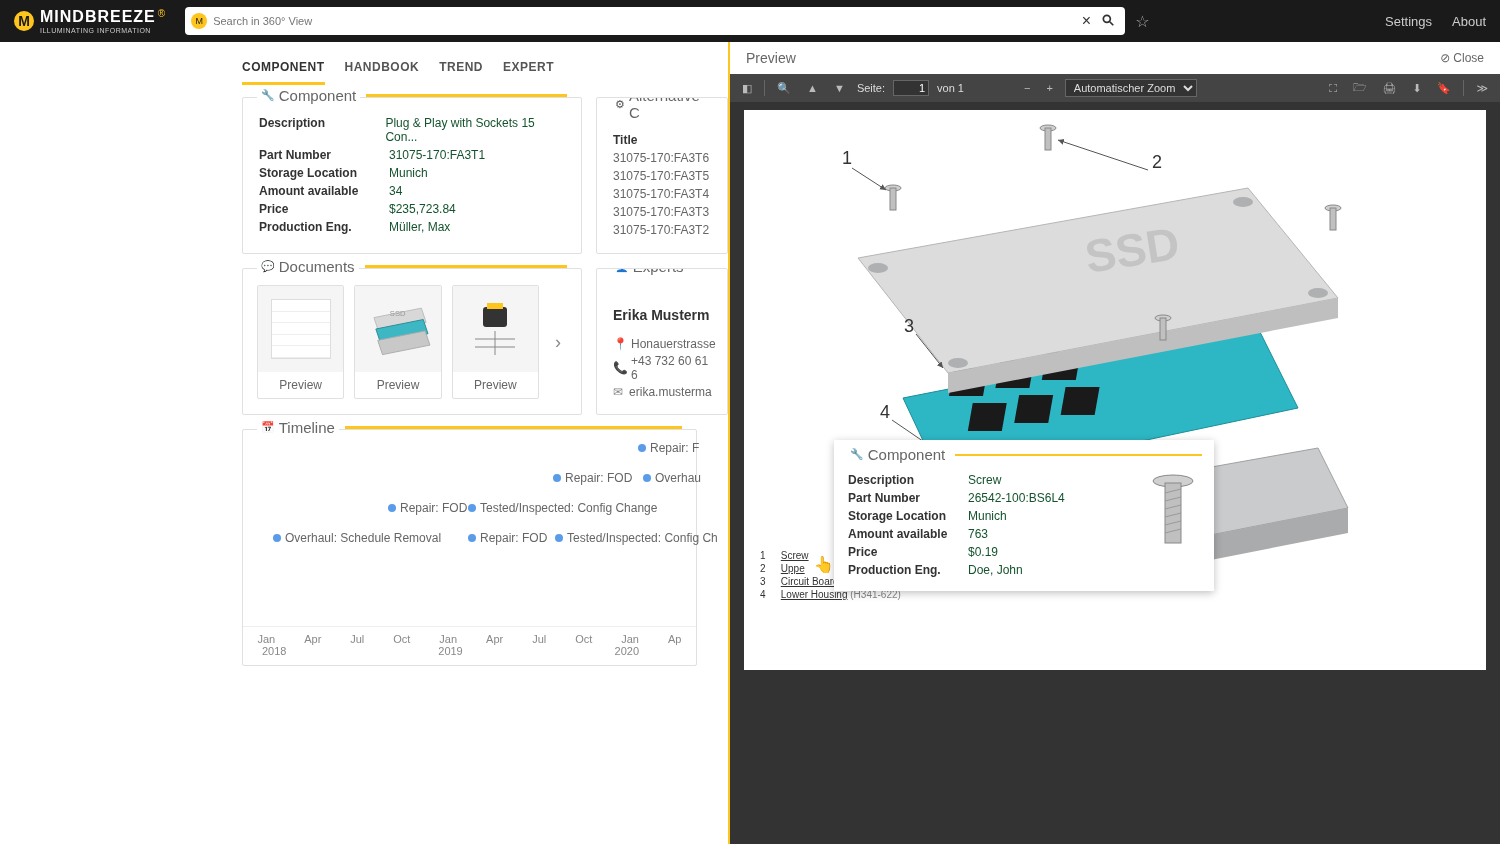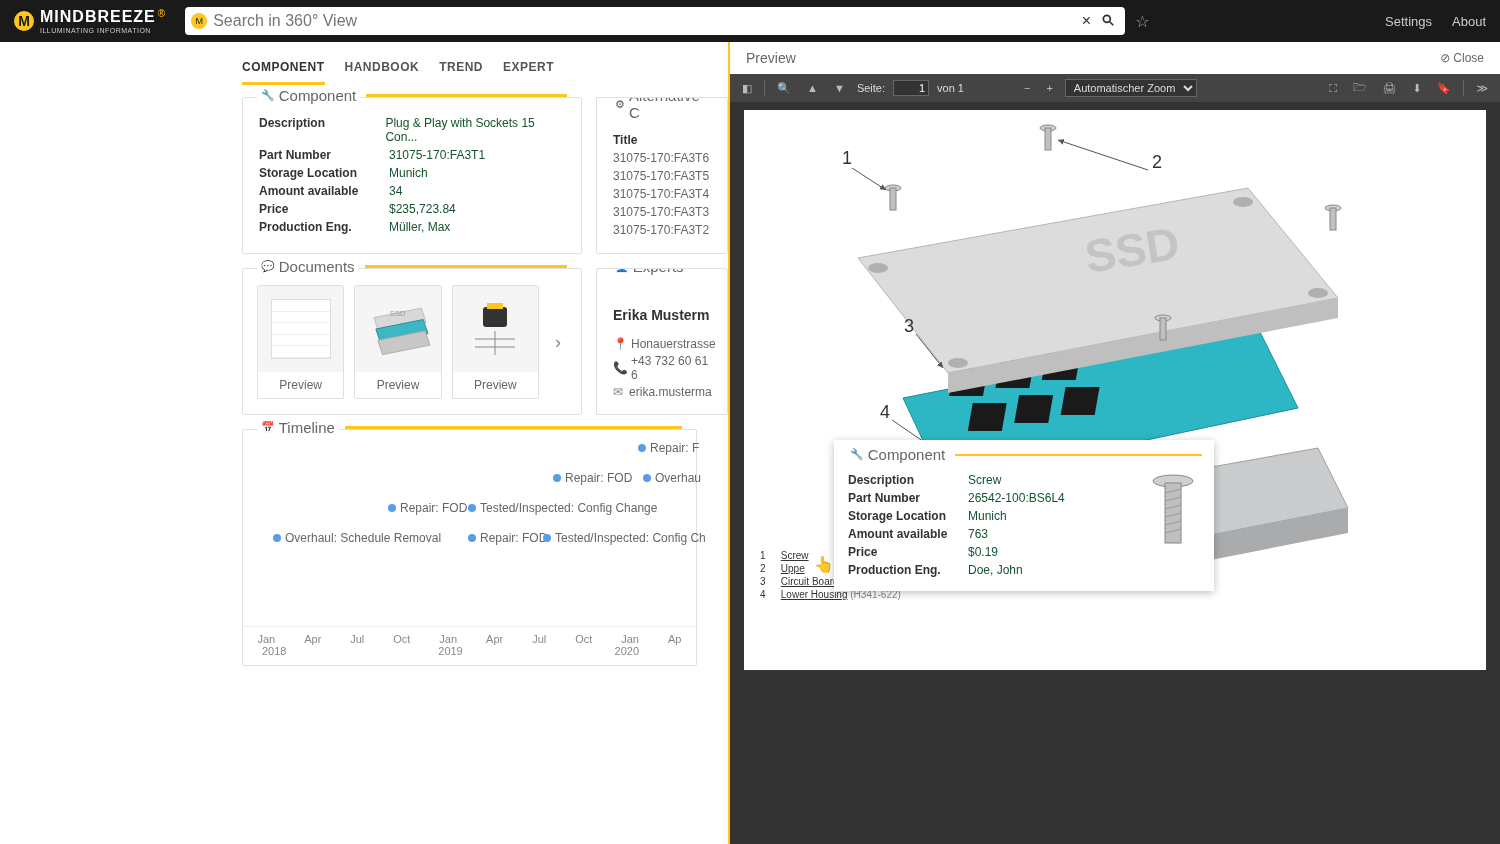--- a/index.html
+++ b/index.html
@@ -6,21 +6,21 @@
 body { font-family: Arial, Helvetica, sans-serif; font-size: 12px; color: #333; background: #fff; width: 1500px; height: 844px; overflow: hidden; }
 
 
 .topbar { background: #1a1a1a; height: 42px; display: flex; align-items: center; padding: 0 14px; }
 .logo { display: flex; align-items: center; color: #fff; margin-right: 20px; }
 .logo-icon { width: 20px; height: 20px; border-radius: 50%; background: #FEC51E; display: flex; align-items: center; justify-content: center; color: #1a1a1a; font-weight: bold; margin-right: 6px; font-size: 14px; }
 .logo-text { font-weight: bold; font-size: 16px; letter-spacing: 1px; }
 .logo-sub { font-size: 7px; letter-spacing: 0.5px; color: #ccc; margin-top: 1px; }
 .searchbox { flex: 0 0 940px; background: #fff; height: 28px; border-radius: 4px; display: flex; align-items: center; padding: 0 6px; }
 .search-icon-y { width: 16px; height: 16px; border-radius: 50%; background: #FEC51E; margin-right: 6px; display:flex; align-items:center; justify-content:center; font-size:9px; color:#1a1a1a;}
-.search-input { flex: 1; border: none; outline: none; font-size: 16px; color: #be185d; background: transparent; }
+.search-input { flex: 1; border: none; outline: none; font-size: 11px; color: #be185d; background: transparent; }
 .search-x { font-size: 16px; color: #333; padding: 0 6px; cursor: pointer; }
 .search-mag { color: #333; padding: 0 4px; }
 .star { color: #aaa; margin-left: 10px; font-size: 16px; }
 .topright { margin-left: auto; display: flex; gap: 20px; color: #ccc; font-size: 13px; }
 
 
 .main { display: flex; height: 820px; }
 .left { width: 730px; padding: 0 0 0 0; overflow: hidden; border-right: 2px solid #FEC51E; }
 .right { flex: 1; background: #fff; display: flex; flex-direction: column; }
 
@@ -282,21 +282,21 @@
           <span class="title-line"></span>
         </div>
         <div class="timeline-body" id="tbody">
             <div class="titem" style="top:5px;left:395px"><span class="tdot"></span>Repair: F</div>
             <div class="titem" style="top:35px;left:310px"><span class="tdot"></span>Repair: FOD</div>
             <div class="titem" style="top:35px;left:400px"><span class="tdot"></span>Overhau</div>
             <div class="titem" style="top:65px;left:145px"><span class="tdot"></span>Repair: FOD</div>
             <div class="titem" style="top:65px;left:225px"><span class="tdot"></span>Tested/Inspected: Config Change</div>
             <div class="titem" style="top:95px;left:30px"><span class="tdot"></span>Overhaul: Schedule Removal</div>
             <div class="titem" style="top:95px;left:225px"><span class="tdot"></span>Repair: FOD</div>
-            <div class="titem" style="top:95px;left:300px"><span class="tdot"></span>Tested/Inspected: Config Ch</div>
+            <div class="titem" style="top:95px;left:312px"><span class="tdot"></span>Tested/Inspected: Config Ch</div>
           </div>
         <div class="tmonths" id="tmonths">
             <span>Jan</span>
             <span>Apr</span>
             <span>Jul</span>
             <span>Oct</span>
             <span>Jan</span>
             <span>Apr</span>
             <span>Jul</span>
             <span>Oct</span>

